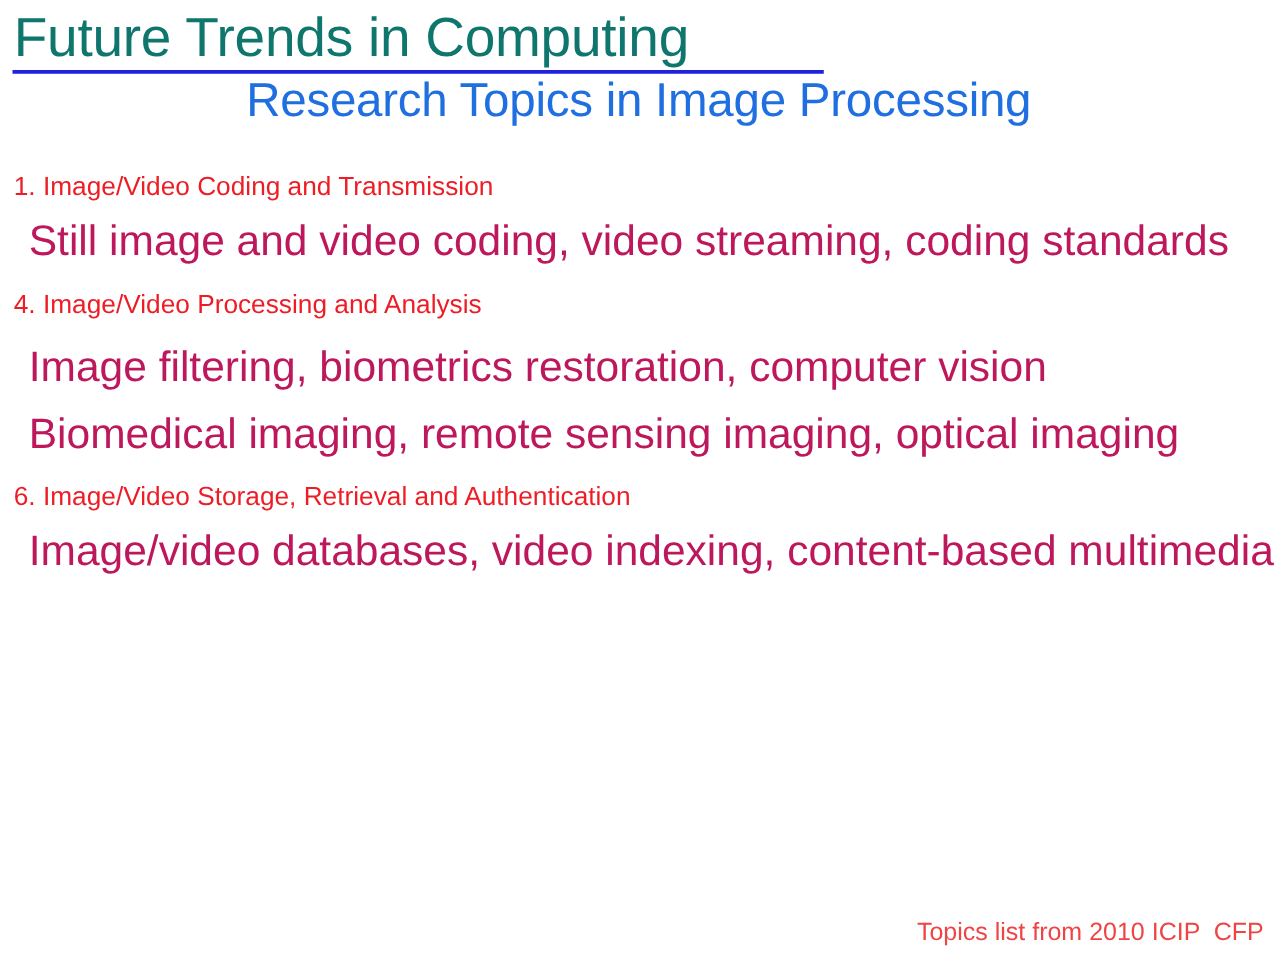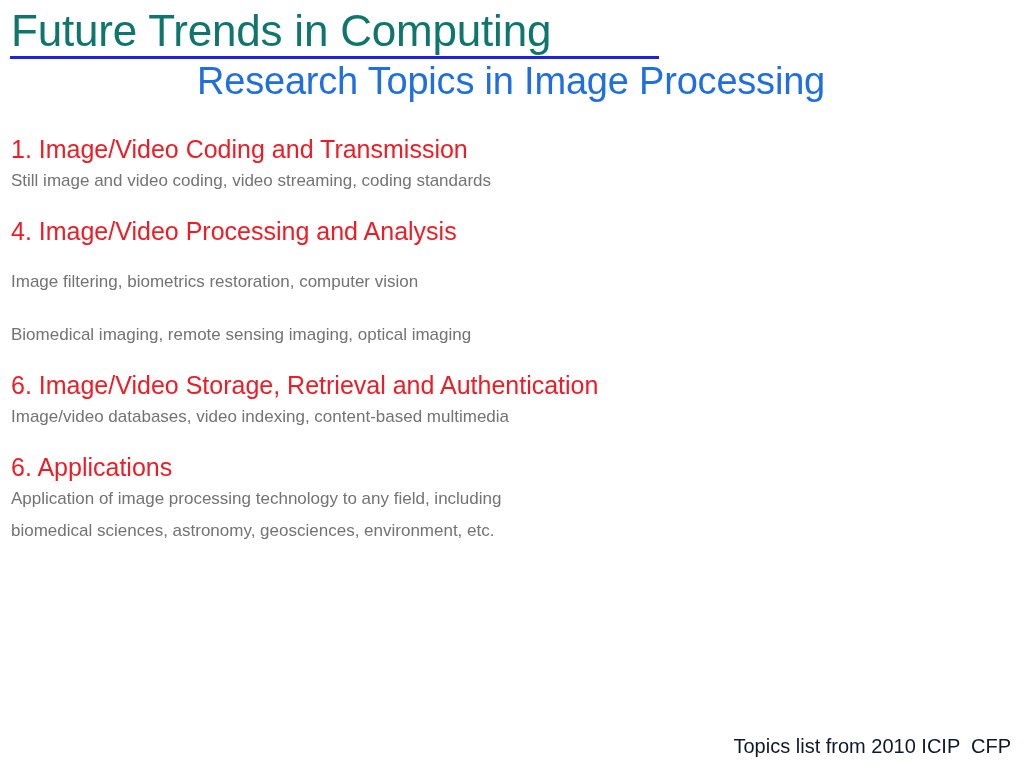--- a/index.html
+++ b/index.html
@@ -66,53 +66,53 @@
     left: 11px;
     top: 134px;
     width: 1005px;
   }
 
   .topic {
     margin: 0 0 19px 0;
   }
 
   .topic-heading {
-    font-size: 25px;
+    font-size: 21px;
     line-height: 31px;
     color: #ee1c25;
     white-space: pre;
     margin: 0;
     font-weight: normal;
   }
 
   .topic-body {
-    font-size: 17px;
+    font-size: 34px;
     line-height: 32px;
-    color: #737373;
+    color: #be185d;
     white-space: pre;
-    margin: 0;
+    margin: 12px;
     font-weight: normal;
   }
 
   
   .topic.gap-wide .topic-body {
     margin-top: 19px;
   }
   .topic.gap-wide {
     margin-bottom: 21px;
   }
 
   
   .footer-note {
     position: absolute;
     right: 13px;
     bottom: 10px;
     font-size: 20px;
     line-height: 24px;
-    color: #0f172a;
+    color: #ef4444;
     white-space: pre;
     font-weight: normal;
   }
 </style>
 </head>
 <body>
 
 <div id="slide">
 
   <div class="title-block">
@@ -136,23 +136,18 @@
     <div class="topic">
       <div class="topic-body">Biomedical imaging, remote sensing imaging, optical imaging</div>
     </div>
 
 
     <div class="topic">
       <div class="topic-heading">6. Image/Video Storage, Retrieval and Authentication</div>
       <div class="topic-body">Image/video databases, video indexing, content-based multimedia</div>
     </div>
 
-    <div class="topic">
-      <div class="topic-heading">6. Applications</div>
-      <div class="topic-body">Application of image processing technology to any field, including
-biomedical sciences, astronomy, geosciences, environment, etc.</div>
-    </div>
 
   </div>
 
   <div class="footer-note">Topics list from 2010 ICIP  CFP</div>
 
 </div>
 
 </body></html>

